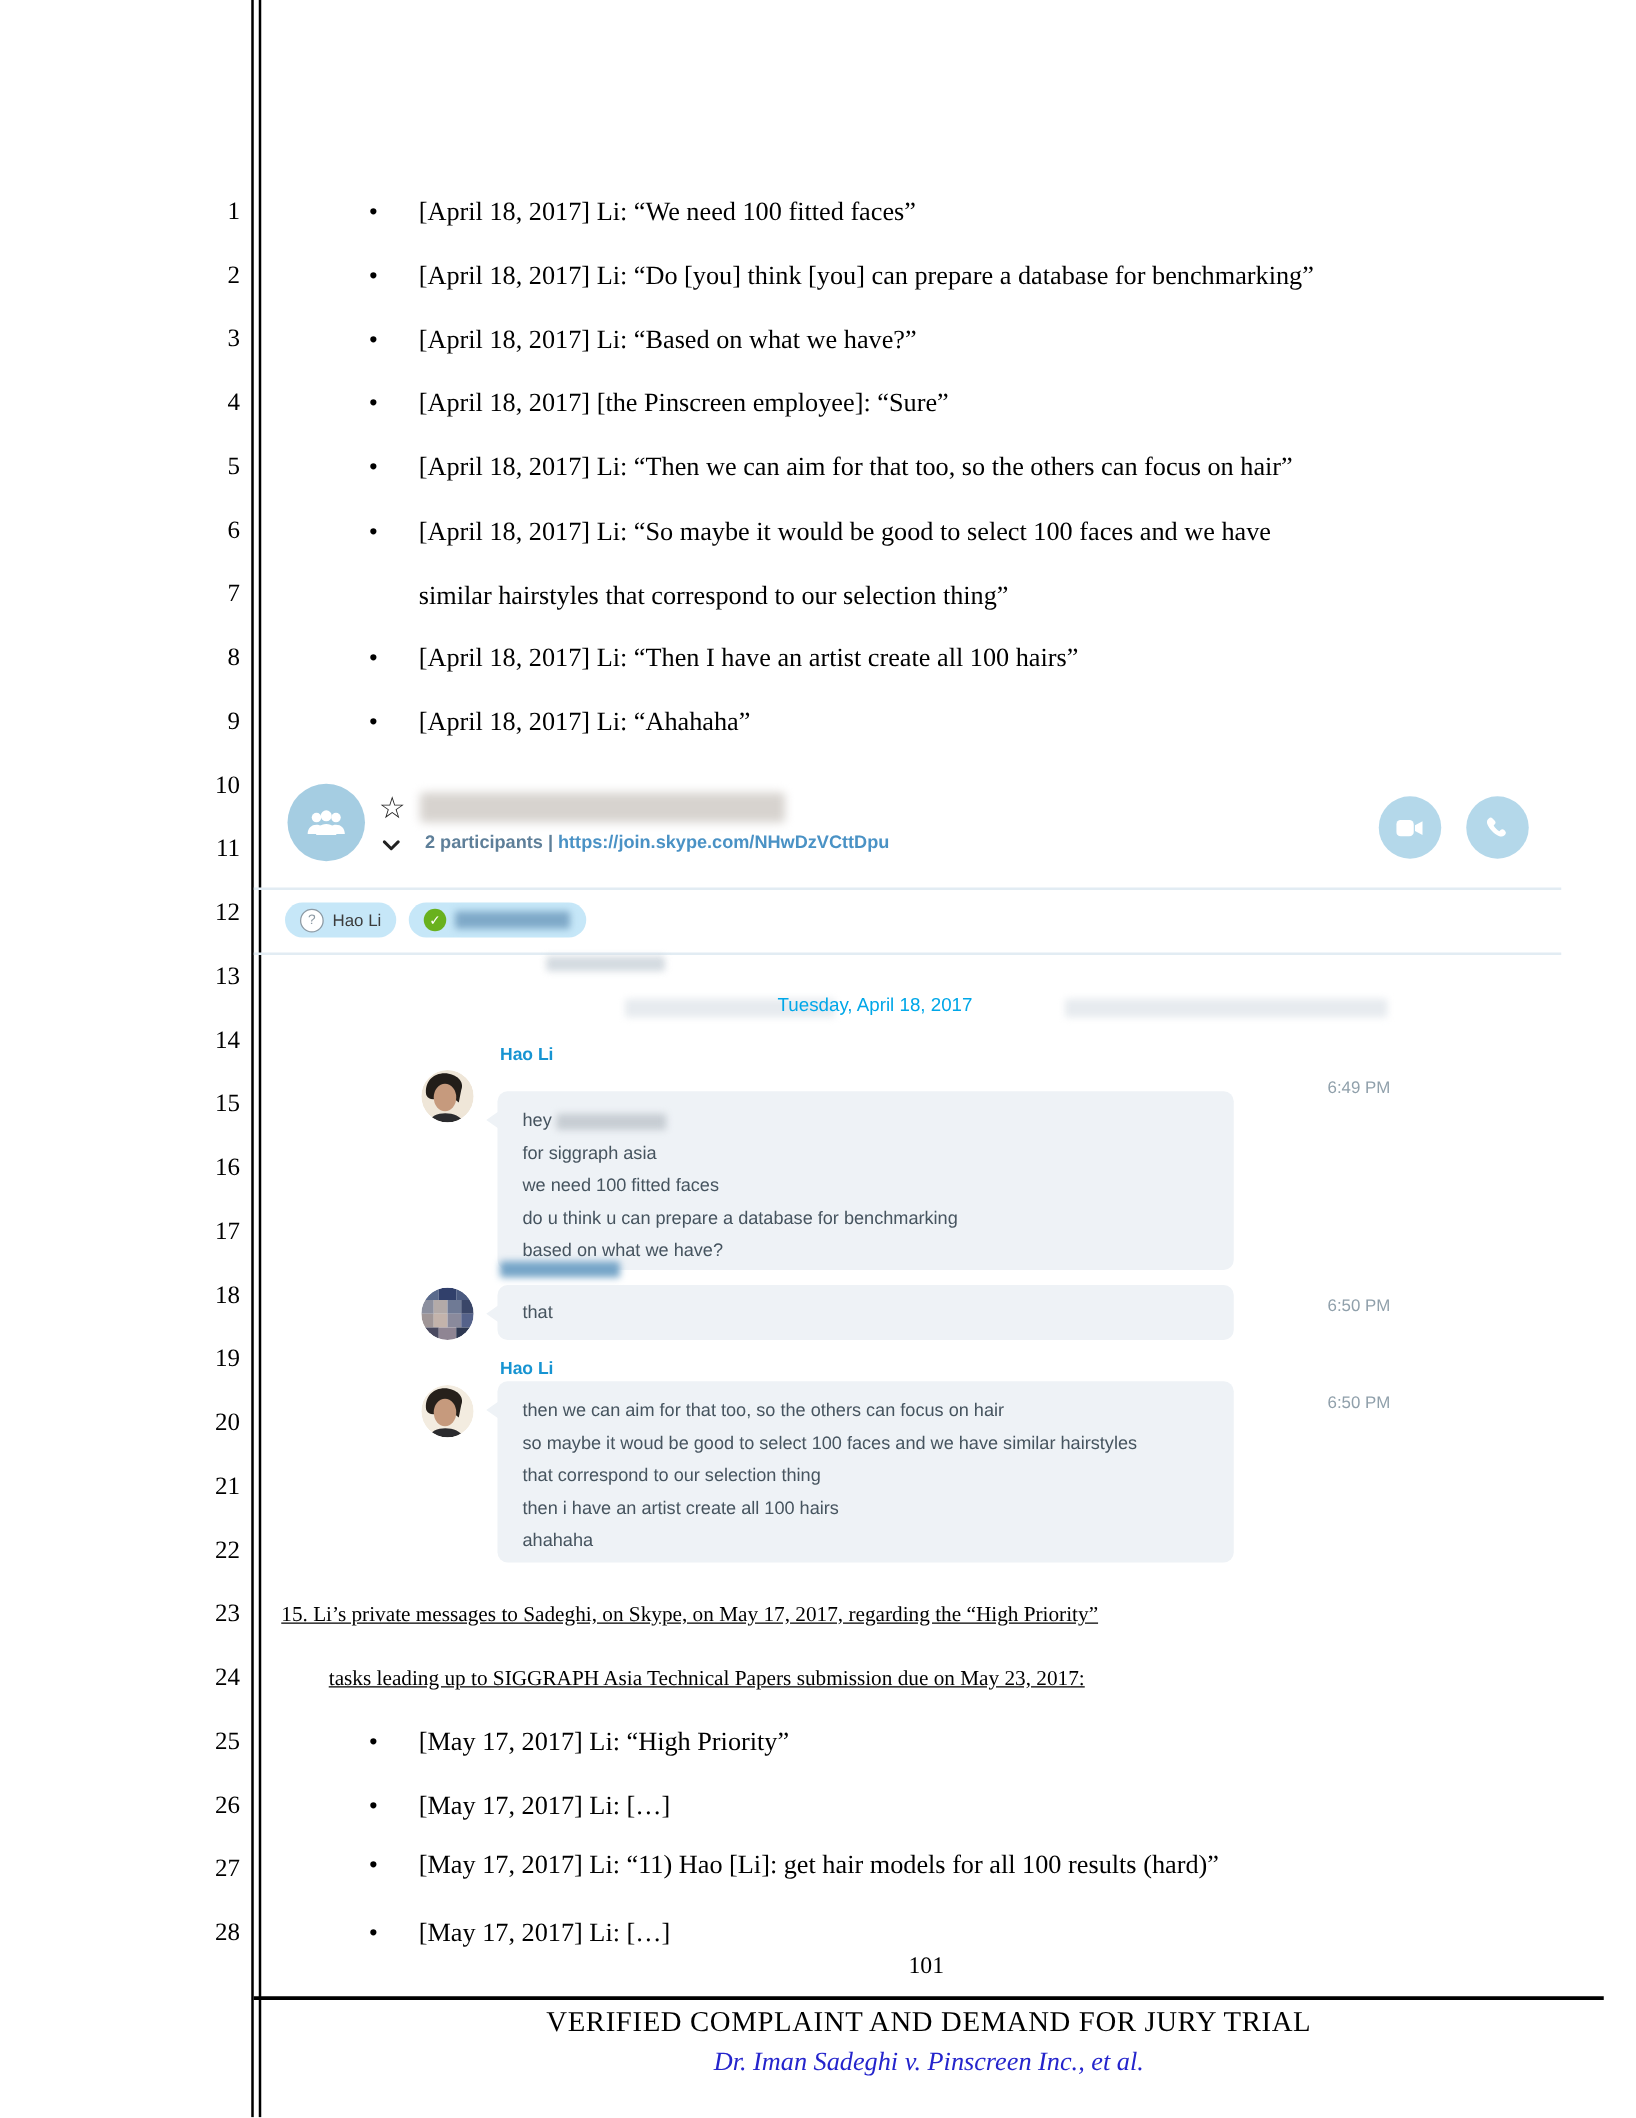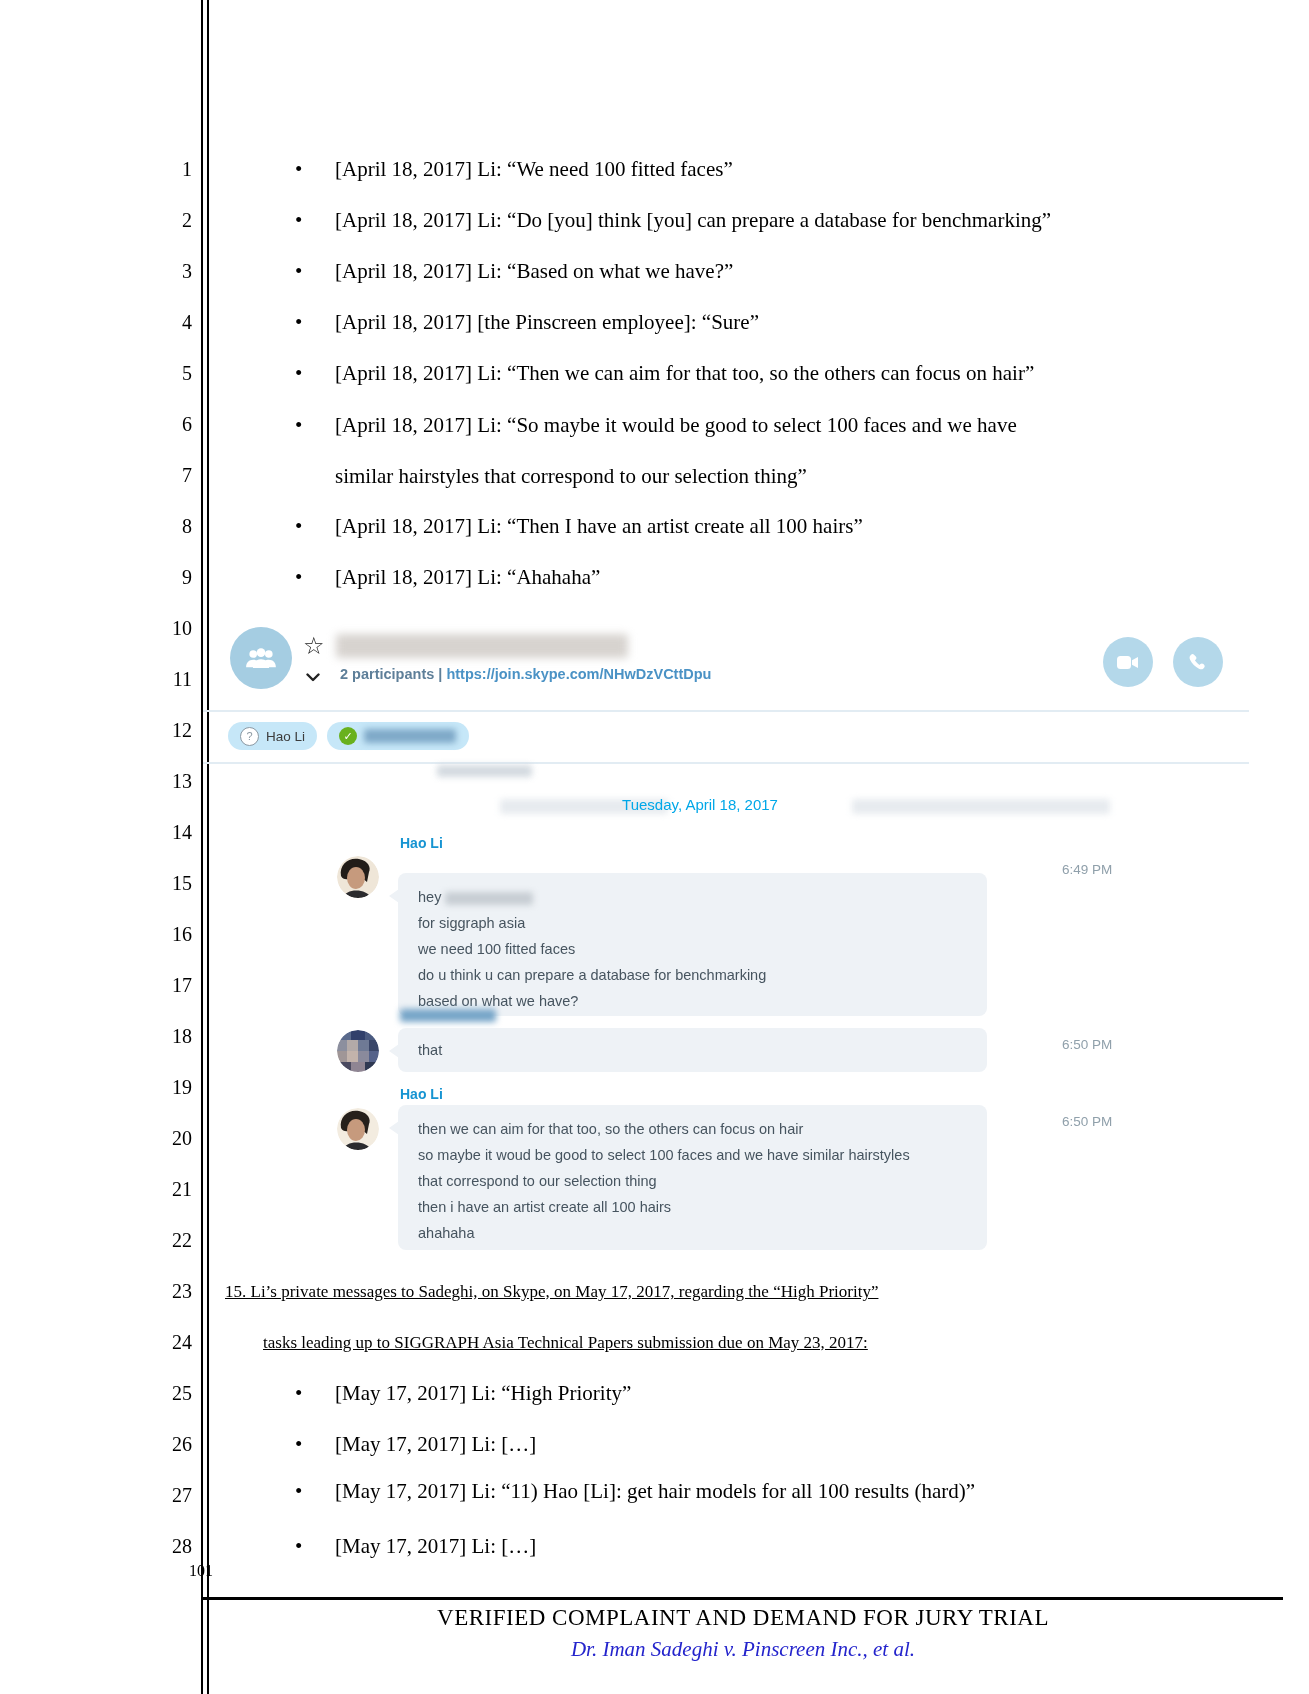--- a/index.html
+++ b/index.html
@@ -44,21 +44,21 @@
   .chat-blur{position:absolute;border-radius:2px;}
   .msg-label{position:absolute;left:400px;font-size:14px;font-weight:bold;color:#1694d2;}
   .msg-avatar{position:absolute;left:337px;width:42px;height:42px;border-radius:50%;overflow:hidden;}
   .msg-bubble{position:absolute;left:398px;width:589px;background:#eef2f6;border-radius:8px;
      padding:11px 0 9px 20px;box-sizing:border-box;}
   .msg-bubble::before{content:"";position:absolute;left:-9px;top:16px;
      border-top:7px solid transparent;border-bottom:7px solid transparent;border-right:10px solid #eef2f6;}
   .msg-line{font-size:14.5px;line-height:26px;color:#46545f;white-space:nowrap;}
   .msg-time{position:absolute;left:1062px;font-size:13.5px;color:#90a0ab;}
   
-  .pageno{position:absolute;left:189px;top:1562px;width:1080px;font-size:16px;}
+  .pageno{position:absolute;left:201px;top:1562px;width:1080px;text-align:center;font-size:19px;}
   .foot-rule{position:absolute;left:203px;top:1597px;width:1080px;height:3px;background:#000;}
   .foot-title{position:absolute;left:203px;top:1605px;width:1080px;text-align:center;
      font-size:23px;letter-spacing:0.5px;}
   .foot-case{position:absolute;left:203px;top:1637px;width:1080px;text-align:center;
      font-size:21px;font-style:italic;color:#2424cc;}
 </style>
 </head>
 <body>
 
 <div class="page">

